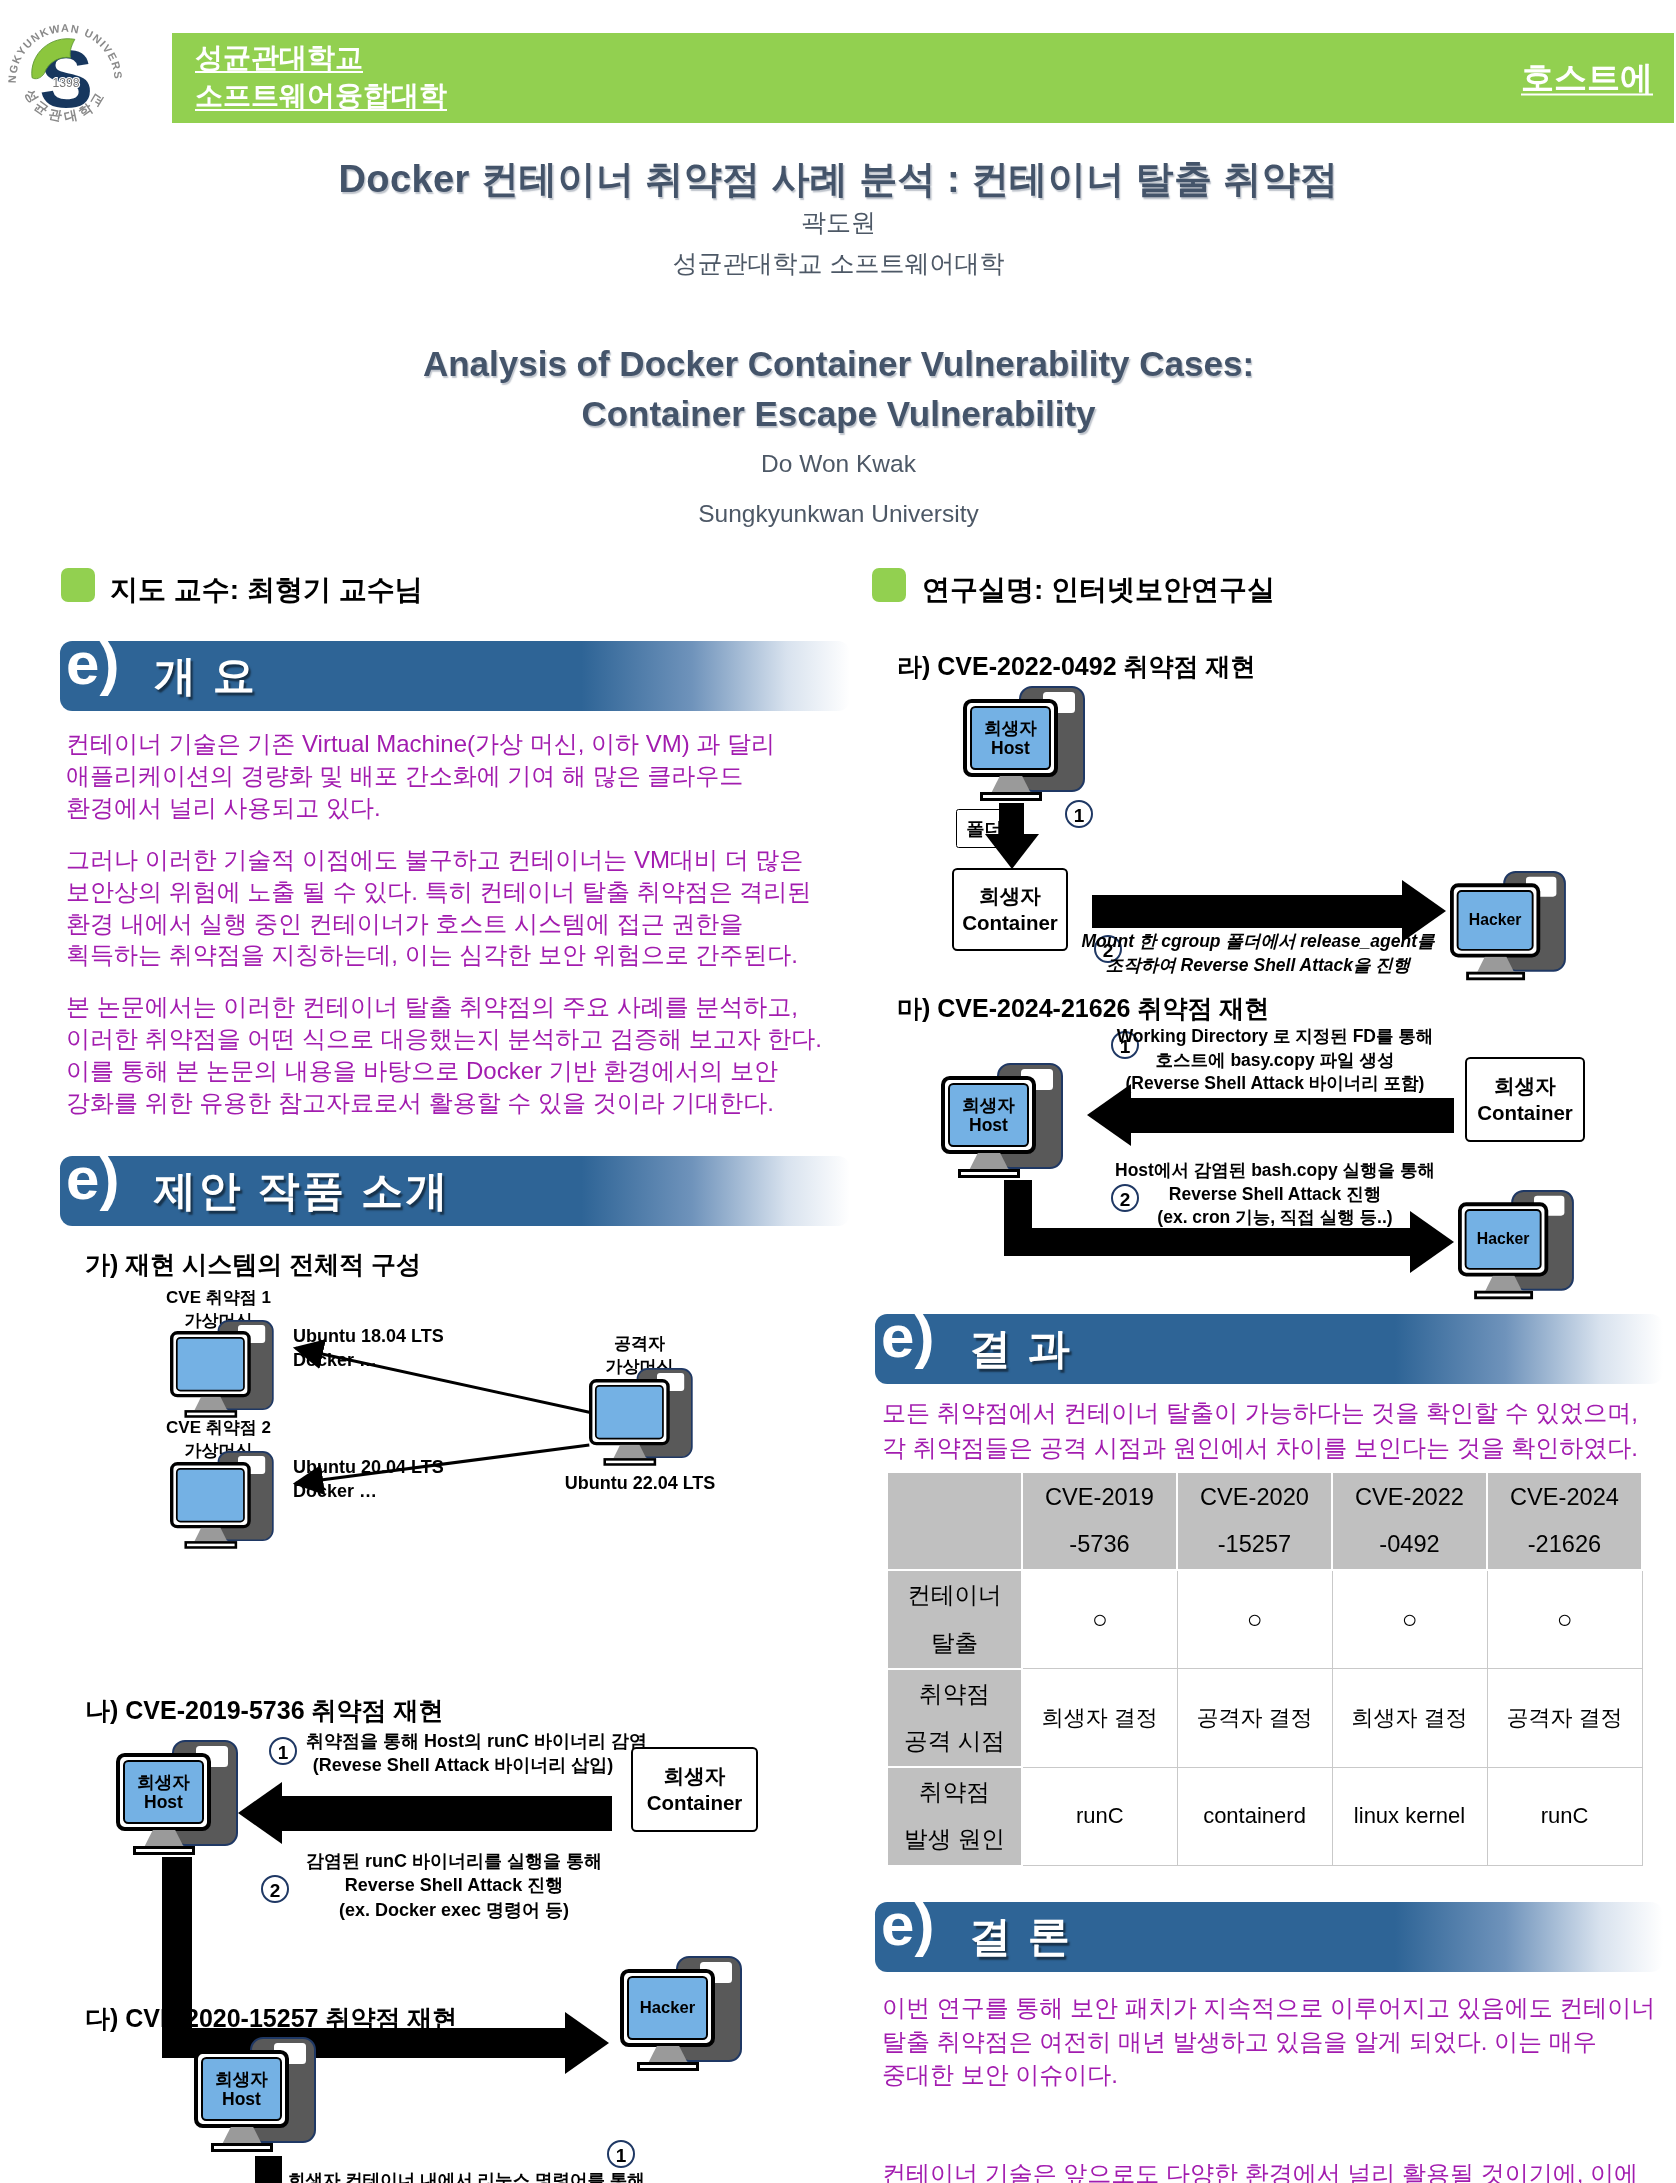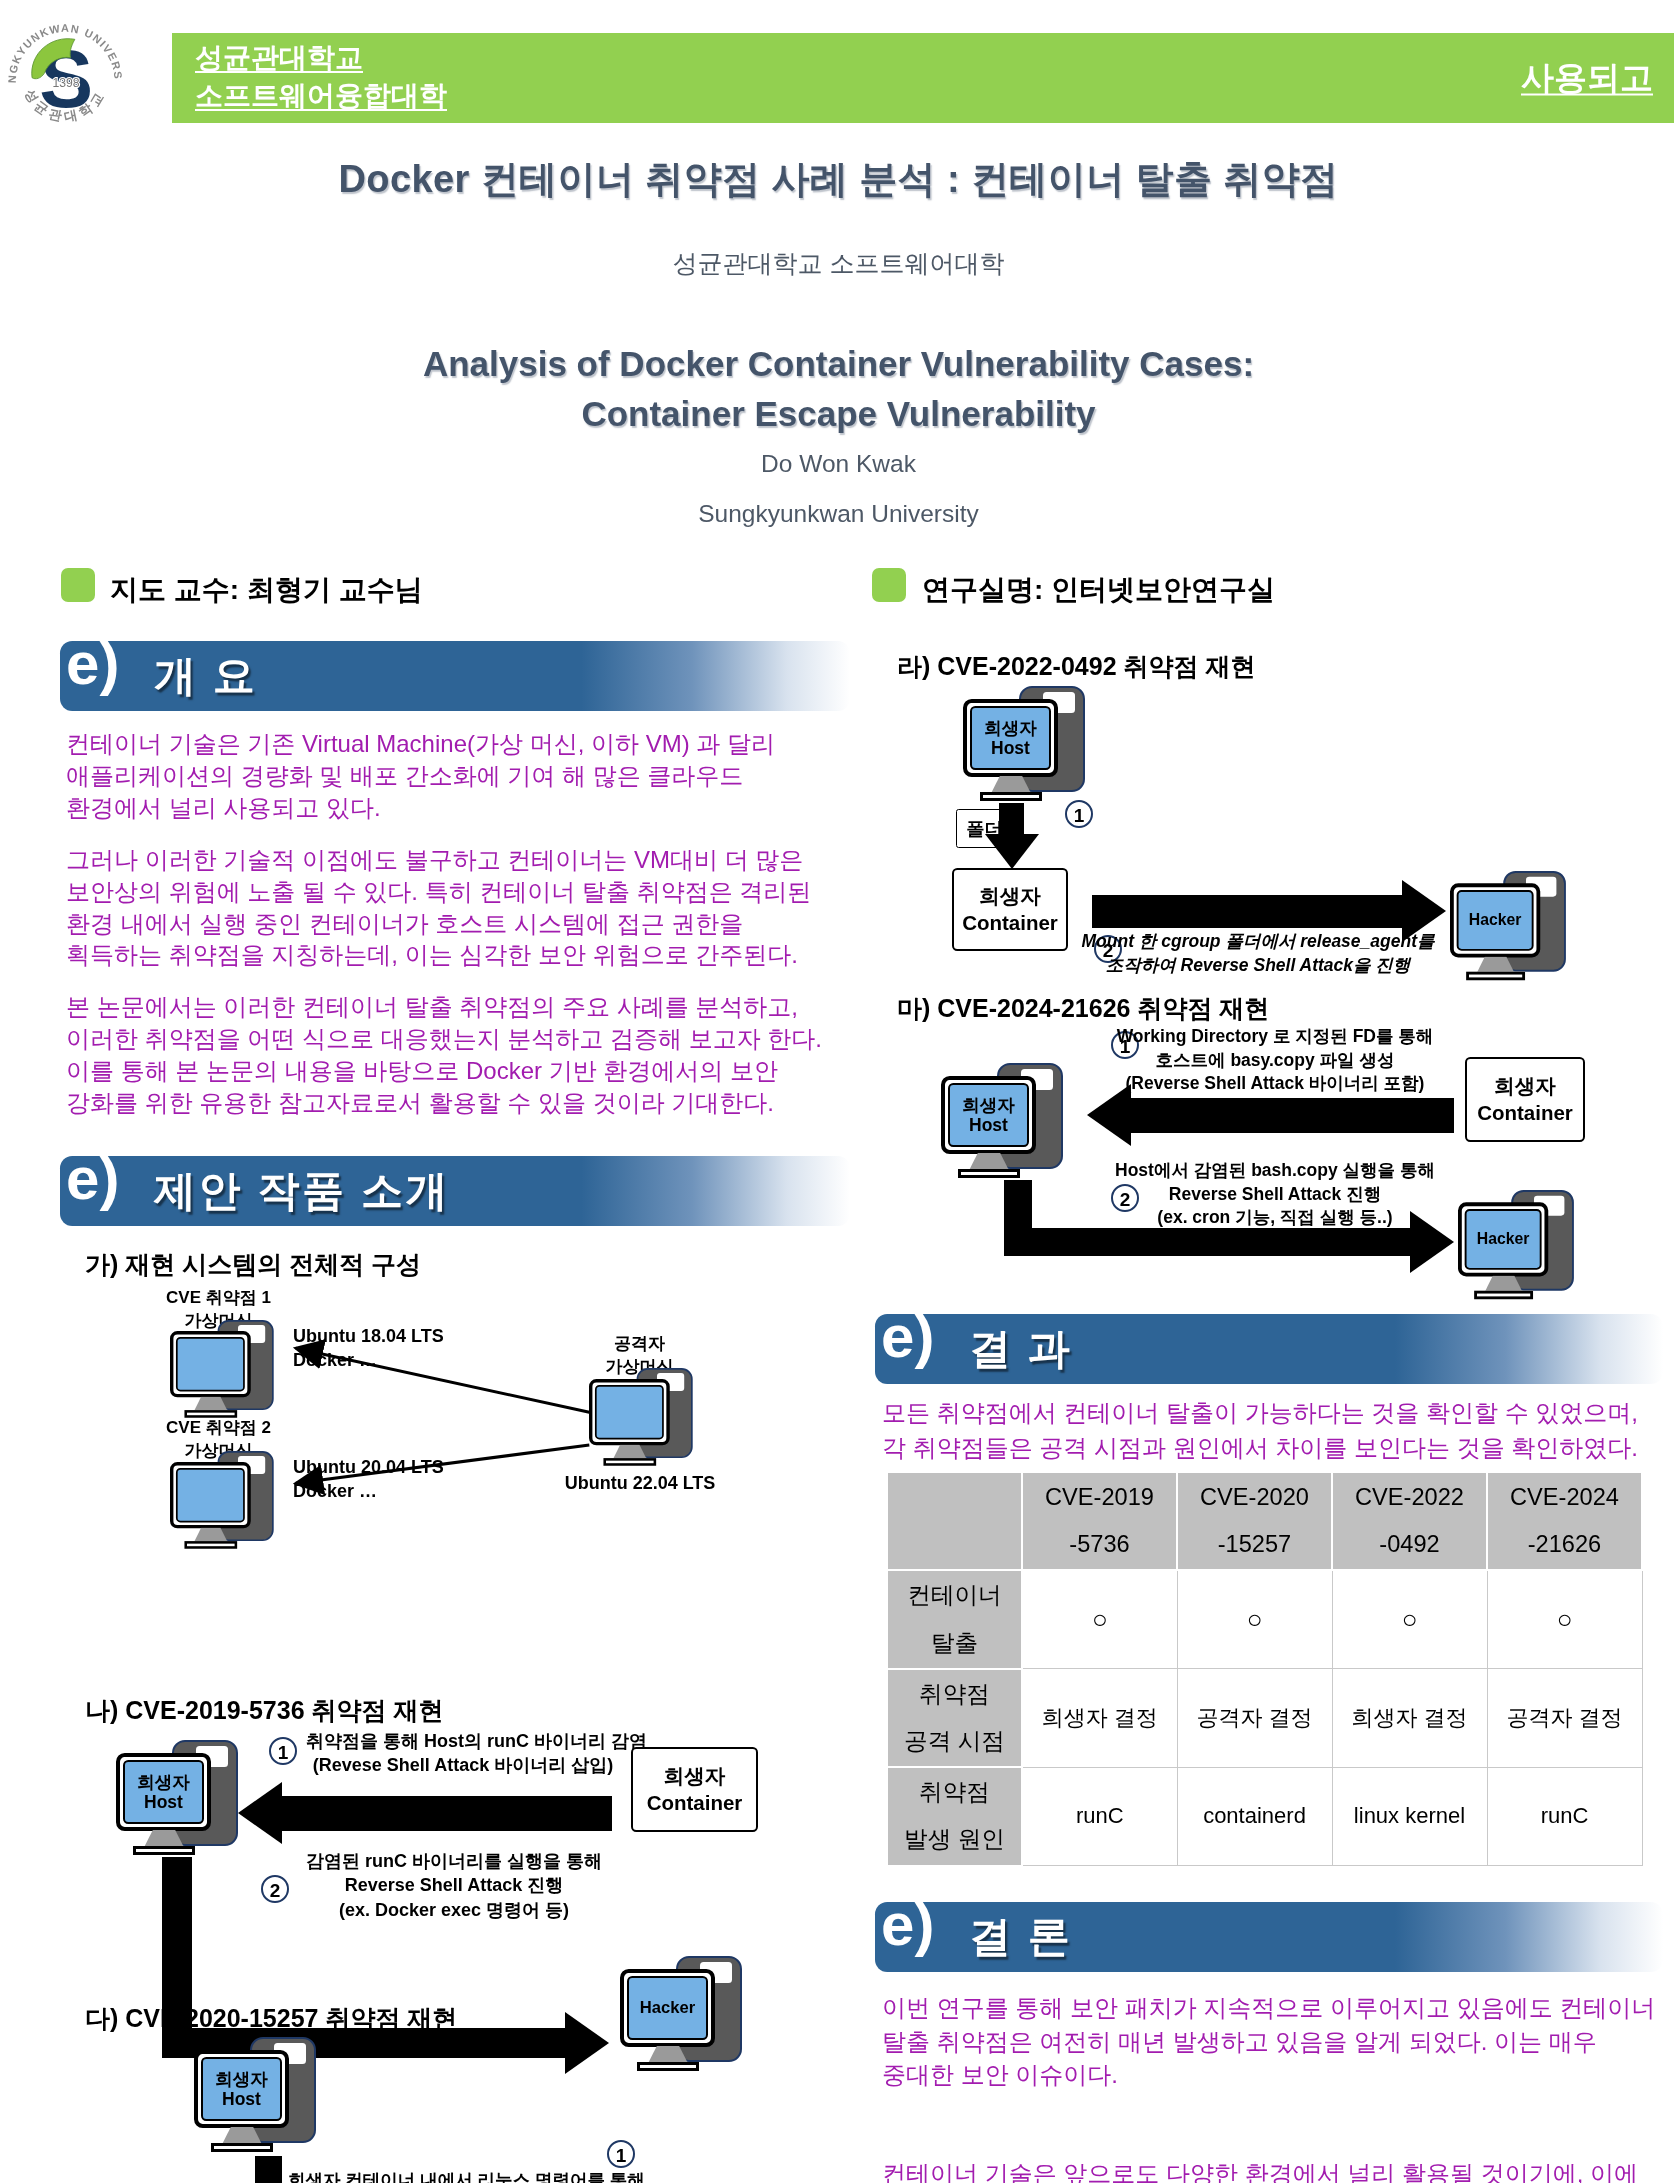--- a/index.html
+++ b/index.html
@@ -88,24 +88,25 @@
     <text x="140" y="216" font-size="185" font-weight="800" fill="#17375e" text-anchor="middle">S</text>
     <path d="M62,150 C55,95 105,52 160,62 C150,80 148,92 150,104 C128,100 100,112 90,140 C82,152 70,155 62,150 Z" fill="#8cc63e" stroke="#5d9732" stroke-width="2"></path>
     <text x="140" y="172" font-size="28" fill="#777" text-anchor="middle" stroke="#fff" stroke-width="5" paint-order="stroke">1398</text>
   </svg>
 
   <div class="green-banner">
     <div class="uni-lines">
       <div>성균관대학교</div>
       <div>소프트웨어융합대학</div>
     </div>
-    <div class="badge">사용되고</div>
+    <div class="badge">호스트에</div>
   </div>
 
   <div class="ctr kr-title">Docker 컨테이너 취약점 사례 분석 : 컨테이너 탈출 취약점</div>
+  <div class="ctr kr-author">곽도원</div>
   <div class="ctr kr-affil">성균관대학교 소프트웨어대학</div>
   <div class="ctr en-title1">Analysis of Docker Container Vulnerability Cases:</div>
   <div class="ctr en-title2">Container Escape Vulnerability</div>
   <div class="ctr en-author">Do Won Kwak</div>
   <div class="ctr en-affil">Sungkyunkwan University</div>
 
   <div class="bullet" style="left:61px; top:568px;"></div>
   <div class="info-label" style="left:110px; top:571px;">지도 교수:  최형기 교수님</div>
   <div class="bullet" style="left:872px; top:568px;"></div>
   <div class="info-label" style="left:922px; top:571px;">연구실명:  인터넷보안연구실</div>

